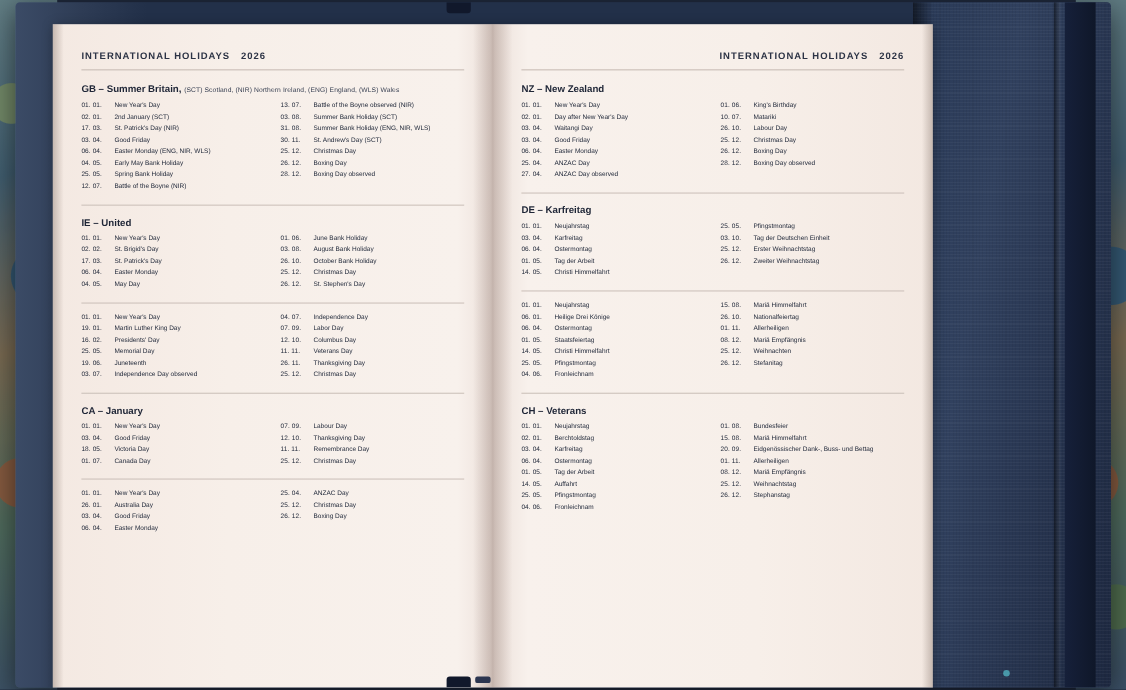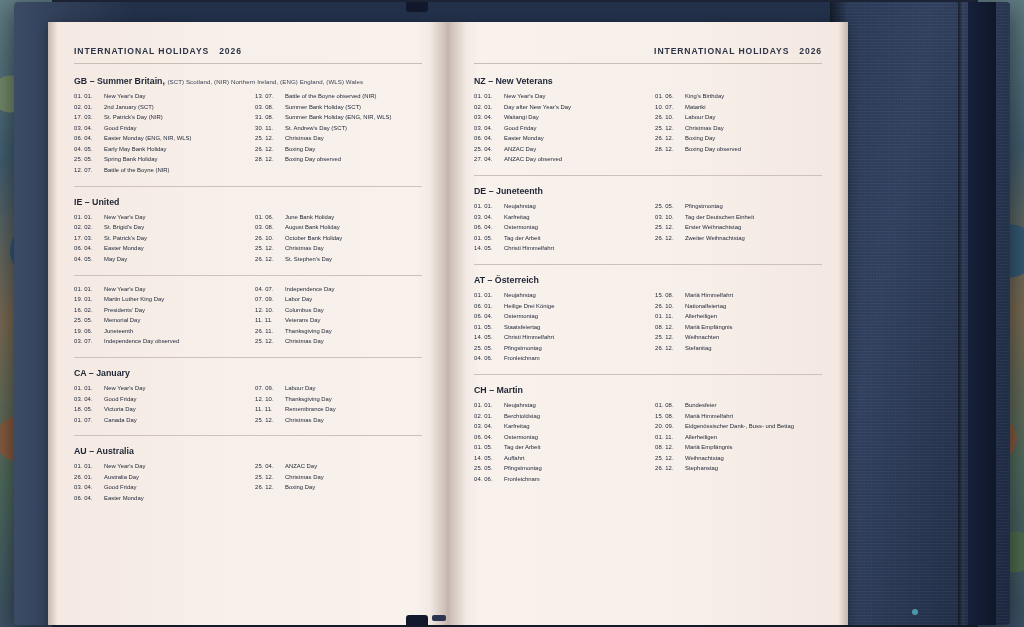--- a/index.html
+++ b/index.html
@@ -322,21 +322,20 @@
                     <span class="n">Remembrance Day</span>
                   </div>
                   <div class="row">
                     <span class="d">25. 12.</span>
                     <span class="n">Christmas Day</span>
                   </div>
                 </div>
               </div>
             </div>
             <div class="country-block">
-              <div class="country-title"><span>AU – Australia</span></div>
               <div class="cols">
                 <div class="col">
                   <div class="row">
                     <span class="d">01. 01.</span>
                     <span class="n">New Year's Day</span>
                   </div>
                   <div class="row">
                     <span class="d">26. 01.</span>
                     <span class="n">Australia Day</span>
                   </div>
@@ -367,21 +366,21 @@
             </div>
           </div>
       </div>
 
       <div class="page right">
         <div class="page-header">
           <span>INTERNATIONAL HOLIDAYS</span><span class="yr">2026</span>
         </div>
         <div id="right-blocks">
             <div class="country-block">
-              <div class="country-title"><span>NZ – New Veterans</span></div>
+              <div class="country-title"><span>NZ – New Zealand</span></div>
               <div class="cols">
                 <div class="col">
                   <div class="row">
                     <span class="d">01. 01.</span>
                     <span class="n">New Year's Day</span>
                   </div>
                   <div class="row">
                     <span class="d">02. 01.</span>
                     <span class="n">Day after New Year's Day</span>
                   </div>
@@ -428,21 +427,21 @@
                     <span class="n">Boxing Day</span>
                   </div>
                   <div class="row">
                     <span class="d">28. 12.</span>
                     <span class="n">Boxing Day observed</span>
                   </div>
                 </div>
               </div>
             </div>
             <div class="country-block">
-              <div class="country-title"><span>DE – Juneteenth</span></div>
+              <div class="country-title"><span>DE – Karfreitag</span></div>
               <div class="cols">
                 <div class="col">
                   <div class="row">
                     <span class="d">01. 01.</span>
                     <span class="n">Neujahrstag</span>
                   </div>
                   <div class="row">
                     <span class="d">03. 04.</span>
                     <span class="n">Karfreitag</span>
                   </div>
@@ -473,21 +472,20 @@
                     <span class="n">Erster Weihnachtstag</span>
                   </div>
                   <div class="row">
                     <span class="d">26. 12.</span>
                     <span class="n">Zweiter Weihnachtstag</span>
                   </div>
                 </div>
               </div>
             </div>
             <div class="country-block">
-              <div class="country-title"><span>AT – Österreich</span></div>
               <div class="cols">
                 <div class="col">
                   <div class="row">
                     <span class="d">01. 01.</span>
                     <span class="n">Neujahrstag</span>
                   </div>
                   <div class="row">
                     <span class="d">06. 01.</span>
                     <span class="n">Heilige Drei Könige</span>
                   </div>
@@ -534,21 +532,21 @@
                     <span class="n">Weihnachten</span>
                   </div>
                   <div class="row">
                     <span class="d">26. 12.</span>
                     <span class="n">Stefanitag</span>
                   </div>
                 </div>
               </div>
             </div>
             <div class="country-block">
-              <div class="country-title"><span>CH – Martin</span></div>
+              <div class="country-title"><span>CH – Veterans</span></div>
               <div class="cols">
                 <div class="col">
                   <div class="row">
                     <span class="d">01. 01.</span>
                     <span class="n">Neujahrstag</span>
                   </div>
                   <div class="row">
                     <span class="d">02. 01.</span>
                     <span class="n">Berchtoldstag</span>
                   </div>

